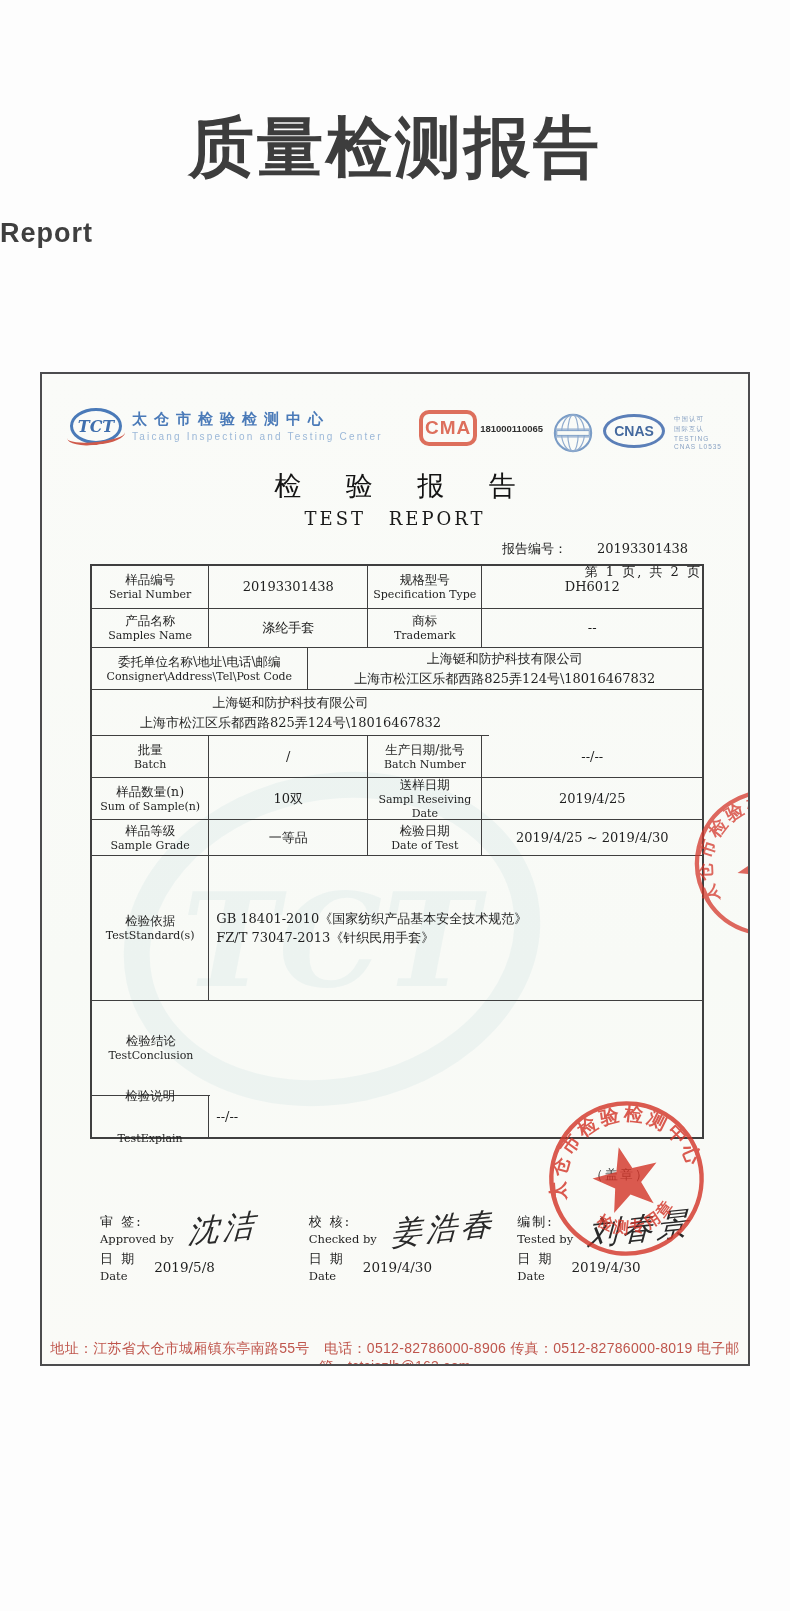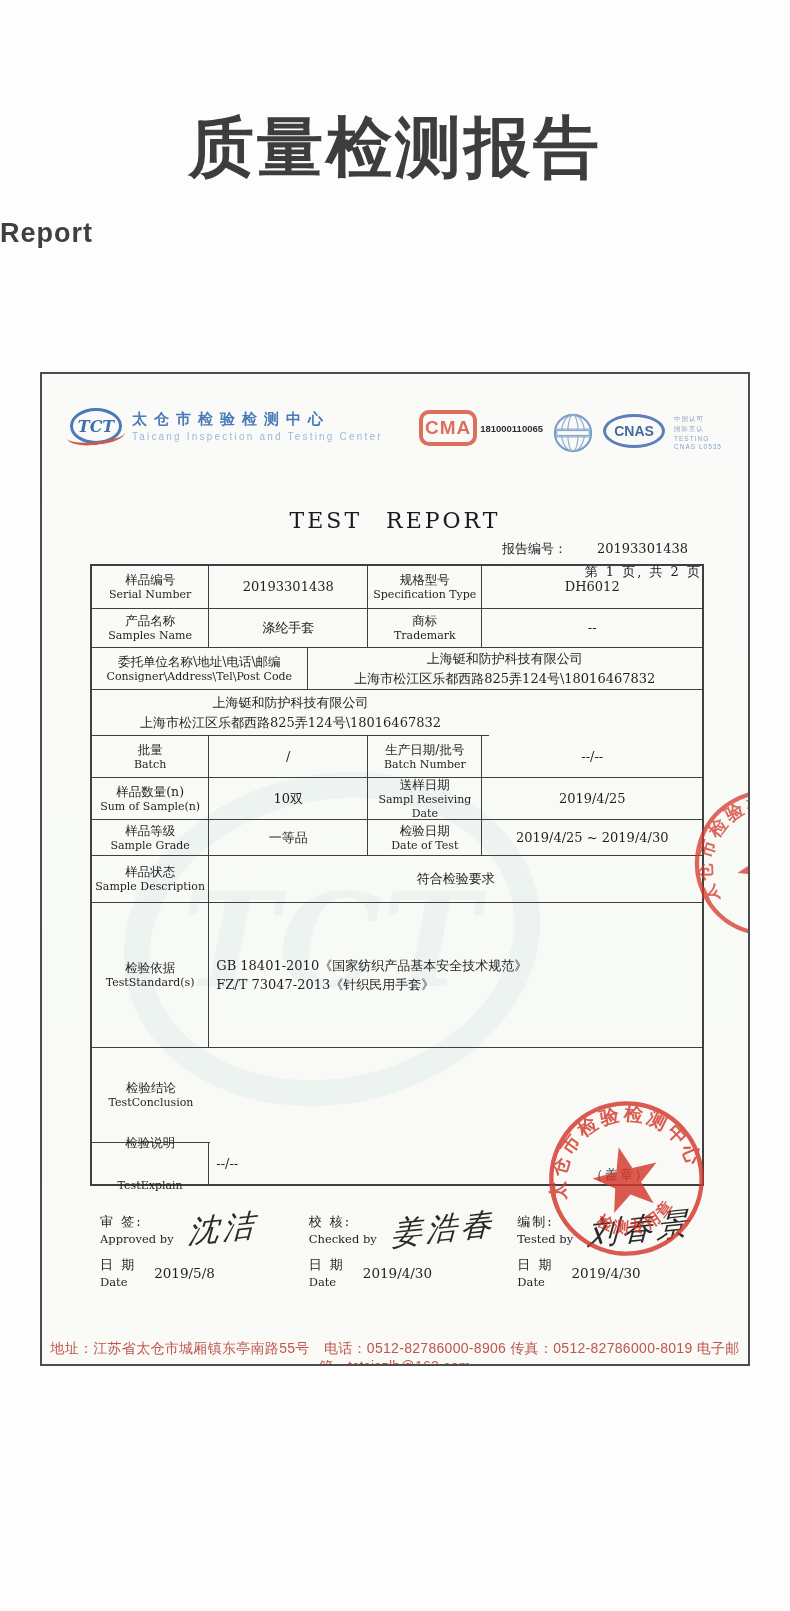--- a/index.html
+++ b/index.html
@@ -44,41 +44,41 @@
   .cnas-oval { width:62px; height:34px; border:3px solid #5b7fb8; border-radius:50%;
     display:flex; align-items:center; justify-content:center; color:#44699e;
     font-size:14px; font-weight:700; font-family:"Liberation Sans",sans-serif; margin-top:4px; }
   .cnas-side { display:flex; flex-direction:column; gap:1px; padding-top:5px; }
   .cnas-side div { font-size:6.5px; color:#8aa3c4; letter-spacing:1px; font-family:"Liberation Sans",sans-serif; }
 
   
   .rtitle { position:absolute; top:94px; left:0; width:100%; text-align:center;
     font-size:27px; color:#141414; letter-spacing:18px; text-indent:18px; font-weight:500; }
   .rsub { position:absolute; top:134px; left:0; width:100%; text-align:center;
-    font-size:22px; color:#1a1a1a; letter-spacing:3px; word-spacing:14px; font-weight:500; }
+    font-size:18px; color:#1a1a1a; letter-spacing:3px; word-spacing:14px; font-weight:500; }
   .repno { position:absolute; top:166px; right:60px; font-size:13px; color:#222; }
   .repno .repno-val { margin-left:30px; }
   .pageno { position:absolute; top:189px; right:46px; font-size:13px; color:#222; letter-spacing:2px; }
 
   
   .rtable { position:absolute; top:190px; left:48px; width:614px; border:2px solid #3f3f3f; background:transparent; }
   .trow { display:flex; width:100%; }
   .cell { border-right:1px solid #3f3f3f; border-bottom:1px solid #3f3f3f;
     display:flex; flex-direction:column; align-items:center; justify-content:center; text-align:center; padding:2px 3px; }
   .trow .cell:last-child { border-right:none; }
   .trow.last .cell { border-bottom:none;gap:28px; }
   .lab-cn { font-size:12.5px; color:#1f1f1f; line-height:1.3; }
   .lab-en { font-size:11px; color:#1f1f1f; line-height:1.25; }
   .val { font-size:13px; color:#1f1f1f; line-height:1.5; }
   .h43{height:43px}.h39{height:39px}.h42{height:42px}.h46{height:46px}.h36{height:36px}.h47{height:47px}.h145{height:145px}.h95{height:95px}.h41{height:41px}
   .w118{width:118px}.w160{width:160px}.w115{width:115px}.w221{width:221px}.w217{width:217px}.w397{width:397px}.w496{width:496px}
   .cell.left { align-items:flex-start; text-align:left; padding-left:7px; }
 
   
-  .sigs { position:absolute; top:834px; left:42px; width:626px; display:flex; flex-direction:column; gap:6px; }
+  .sigs { position:absolute; top:834px; left:42px; width:626px; display:flex; flex-direction:column; }
   .sig-row { display:flex; }
   .sig-col { flex:1; display:flex; align-items:center; gap:14px; }
   .sig-lab { display:flex; flex-direction:column; align-items:flex-start; gap:1px; padding-left:16px; }
   .sig-lab .lcn { font-size:13px; letter-spacing:2px; color:#1f1f1f; }
   .sig-lab .len { font-size:11.5px; color:#1f1f1f; }
   .sig-name { font-size:31px; font-style:italic; color:#2a2a2a; transform:rotate(-6deg) skewX(-8deg);
     font-family:"DejaVu Serif",serif; letter-spacing:4px; }
   .date-val { font-size:13.5px; color:#1f1f1f; margin-left:4px; }
 
   
@@ -134,20 +134,21 @@
         </div>
         <div class="cnas-side">
           <div>中国认可</div>
           <div>国际互认</div>
           <div>TESTING</div>
           <div>CNAS L0535</div>
         </div>
       </div>
     </div>
 
+    <div class="rtitle">检 验 报 告</div>
     <div class="rsub">TEST REPORT</div>
     <div class="repno">
       <span>报告编号：</span><span class="repno-val">20193301438</span>
     </div>
     <div class="pageno">第 1 页, 共 2 页</div>
 
     <div class="rtable">
 
       <div class="trow h43">
         <div class="cell w118">
@@ -245,29 +246,20 @@
           </div>
         <div class="cell w115">
             <div class="lab-cn">检验日期</div>
             <div class="lab-en">Date of Test</div>
           </div>
         <div class="cell w221">
             <div class="val">2019/4/25 ~ 2019/4/30</div>
           </div>
       </div>
 
-      <div class="trow h47">
-        <div class="cell w118">
-            <div class="lab-cn">样品状态</div>
-            <div class="lab-en">Sample Description</div>
-          </div>
-        <div class="cell w496">
-            <div class="val">符合检验要求</div>
-          </div>
-      </div>
 
       <div class="trow h145">
         <div class="cell w118">
             <div class="lab-cn">检验依据</div>
             <div class="lab-en">TestStandard(s)</div>
           </div>
         <div class="cell w496 left">
             <div class="val">GB 18401-2010《国家纺织产品基本安全技术规范》</div>
             <div class="val">FZ/T 73047-2013《针织民用手套》</div>
           </div>

